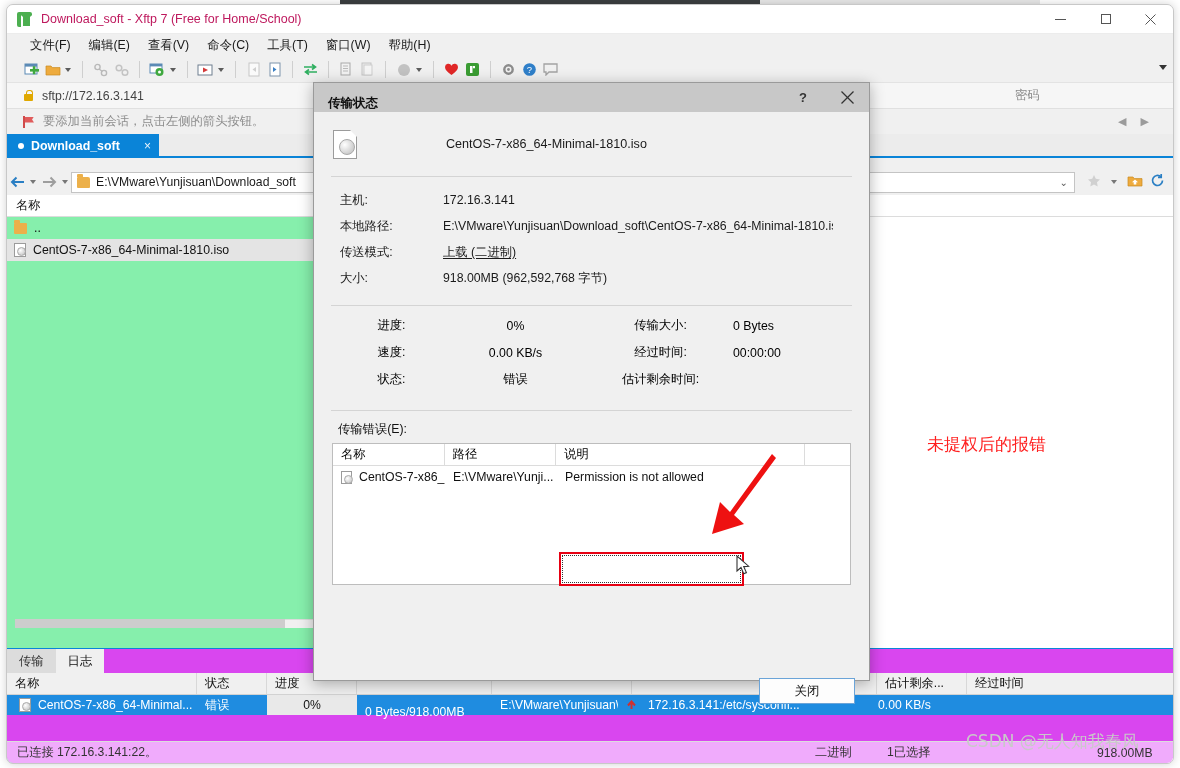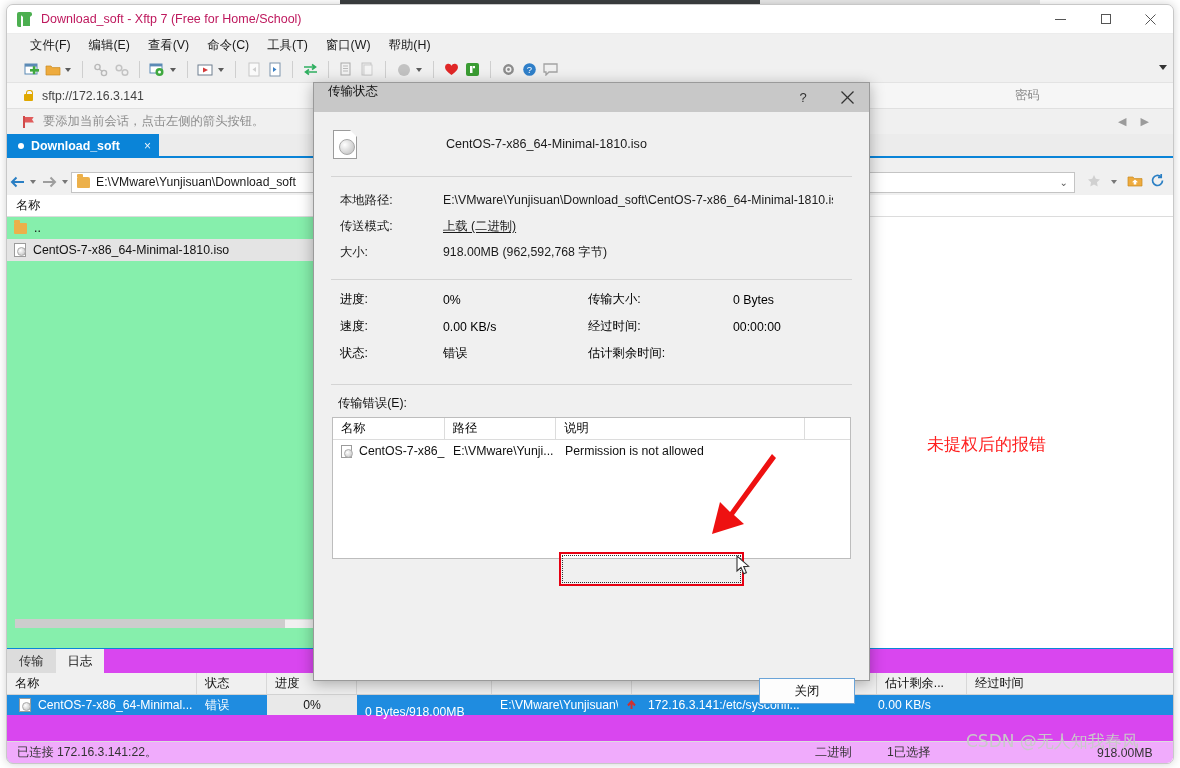--- a/index.html
+++ b/index.html
@@ -133,42 +133,42 @@
   .statusbar{ position:absolute; left:0; right:0; bottom:0; height:22px; background:#f0abfc;
               border-top:1px solid #dcdcdc; display:flex; align-items:center; font-size:12.2px; color:#333;}
   .sb-l{ padding-left:10px; }
   .sb-seg{ position:absolute; }
 
   
   .dialog {
     position:absolute; left:313px; top:82px; width:557px; height:599px;
     background:#f0f0f0; border:1px solid #9a9a9a; box-shadow:0 3px 14px rgba(0,0,0,.30);
   }
-  .dlg-title{ height:29px; background:#c8c8c8; display:flex; align-items:flex-start; }
+  .dlg-title{ height:29px; background:#c8c8c8; display:flex; align-items:flex-end;font-weight:bold; }
   .dlg-title .t{ margin-left:14px; font-size:12.5px; color:#111; }
   .dlg-title .btns{ margin-left:auto; display:flex; }
   .dlg-title .b{ width:44px;height:29px; display:flex; align-items:center; justify-content:center; color:#333; font-size:13px;}
   .dlg-body{ position:absolute; left:1px; right:1px; top:29px; bottom:1px; background:#f0f0f0;}
 
   .dlg-head{ height:64px; display:flex; align-items:center; }
   .dlg-head .big-ico{ margin-left:18px; width:24px; height:29px; background:#fff; border:1px solid #9b9b9b; position:relative;}
   .dlg-head .big-ico::before{content:"";position:absolute;right:-1px;top:-1px;border-left:7px solid transparent;border-top:7px solid #f0f0f0;}
   .dlg-head .big-ico::after{content:"";position:absolute;left:5px;top:8px;width:14px;height:14px;border-radius:50%;
                             background:radial-gradient(circle at 34% 34%,#fff,#b9b9b9);border:1px solid #a8a8a8;}
   .dlg-head .fname{ margin-left:89px; font-size:12.6px; color:#1a1a1a;}
   .dlg-hr{ height:1px; background:#d4d4d4; margin:0 16px; }
 
   .infogrid{ padding:10px 0 0 0; }
   .inforow{ display:flex; align-items:center; height:26px; }
   .inforow .lbl{ width:128px; padding-left:25px; font-size:12.3px; color:#1a1a1a;}
   .inforow .val{ font-size:12.3px; color:#1a1a1a; white-space:nowrap; overflow:hidden; width:390px;}
   .inforow .val.ul{ text-decoration:underline; text-underline-offset:2px; }
 
   .statsgrid{ padding-top:6px; }
-  .statrow{ display:flex; height:27px; align-items:center; }
+  .statrow{ display:flex; height:27px; align-items:center;text-align:center; }
   .statrow .l1{ width:128px; padding-left:25px; font-size:12.3px;}
   .statrow .v1{ width:145px; font-size:12.3px;}
   .statrow .l2{ width:145px; font-size:12.3px;}
   .statrow .v2{ font-size:12.3px;}
 
   .errlabel{ padding:10px 0 5px 23px; font-size:12.3px; color:#111;}
   .errbox{ margin:0 17px; height:142px; background:#fff; border:1px solid #bdbdbd; position:relative;}
   .errhdr{ height:22px; display:flex; background:#fff; border-bottom:1px solid #dcdcdc; font-size:12.3px;}
   .errhdr .c{ padding-left:8px; border-right:1px solid #dcdcdc; display:flex; align-items:center;}
   .errrow{ height:22px; display:flex; align-items:center; font-size:12.3px; color:#111;}
@@ -516,20 +516,24 @@
     <div class="dlg-body">
 
       <div class="dlg-head">
         <span class="big-ico"></span>
         <span class="fname">CentOS-7-x86_64-Minimal-1810.iso</span>
       </div>
       <div class="dlg-hr"></div>
 
       <div class="infogrid">
         <div class="inforow">
+          <span class="lbl">主机:</span>
+          <span class="val">172.16.3.141</span>
+        </div>
+        <div class="inforow">
           <span class="lbl">本地路径:</span>
           <span class="val">E:\VMware\Yunjisuan\Download_soft\CentOS-7-x86_64-Minimal-1810.iso</span>
         </div>
         <div class="inforow">
           <span class="lbl">传送模式:</span>
           <span class="val ul">上载 (二进制)</span>
         </div>
         <div class="inforow">
           <span class="lbl">大小:</span>
           <span class="val">918.00MB (962,592,768 字节)</span>

